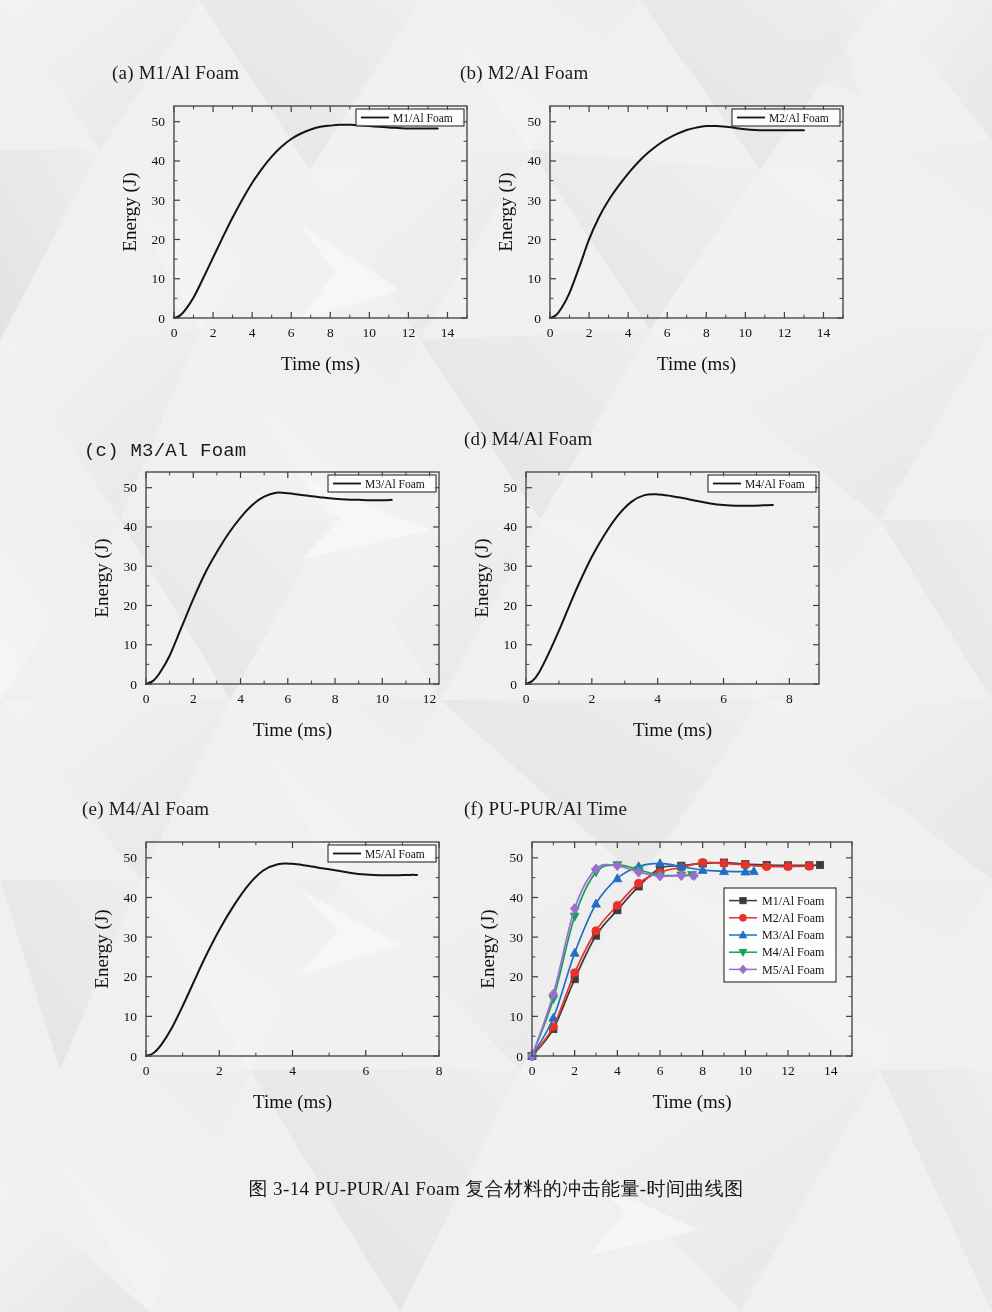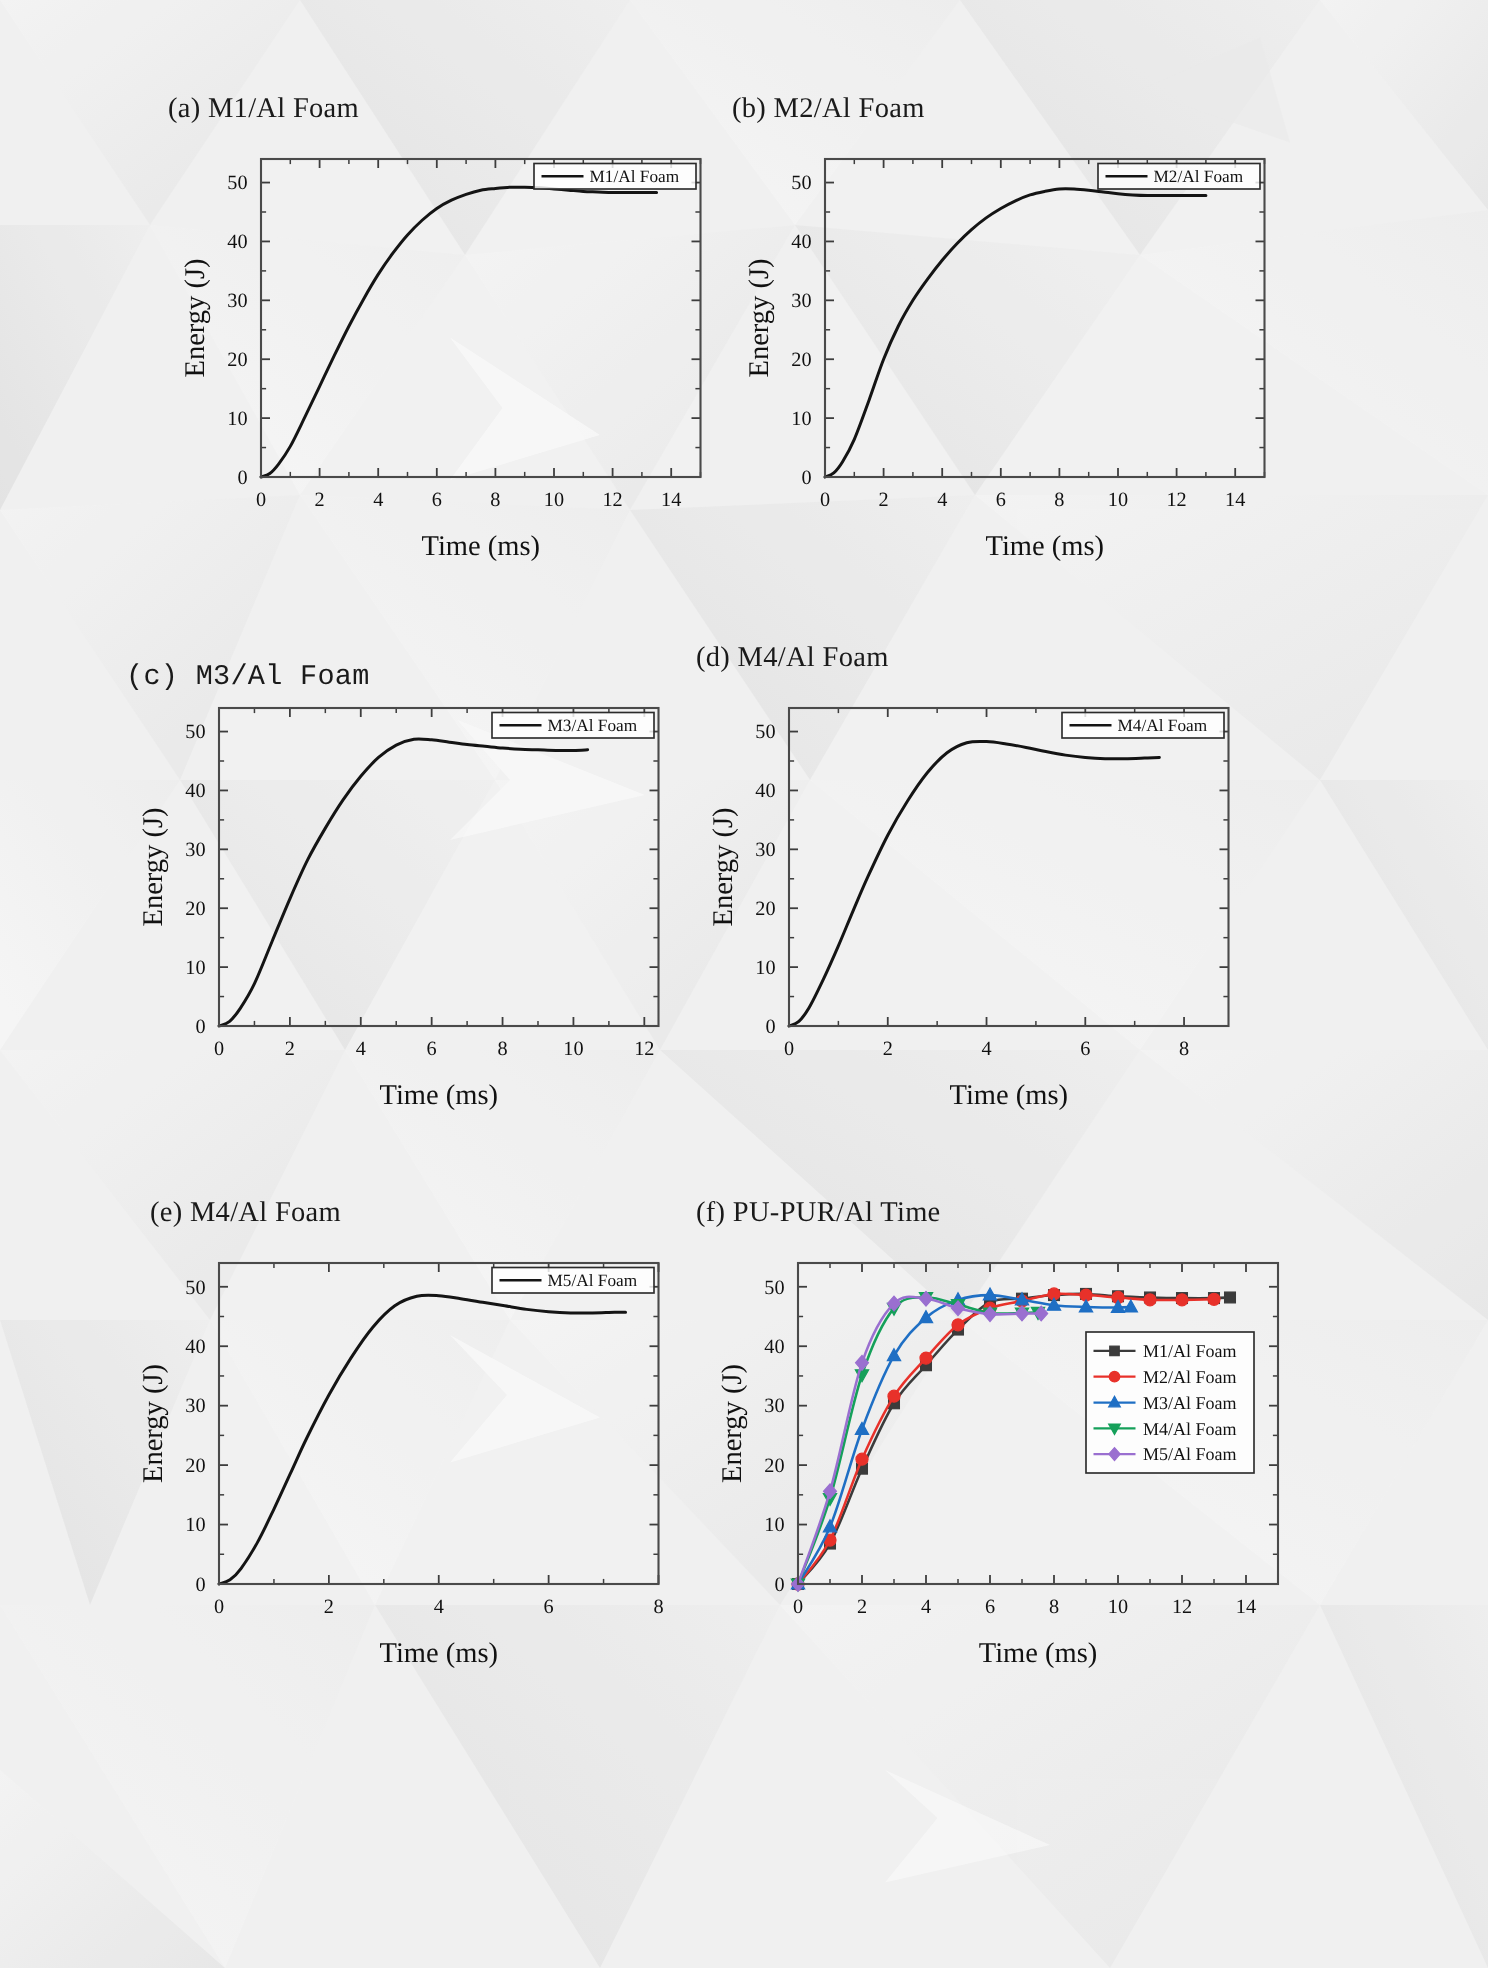--- a/index.html
+++ b/index.html
@@ -199,21 +199,21 @@
         </g>
         <rect x="62" y="10" width="293" height="212" class="frame"></rect>
         <g>
           <rect x="244" y="13" width="108" height="17" class="legendbox"></rect>
           <line x1="249" y1="21.5" x2="277" y2="21.5" stroke="#141414" stroke-width="1.8"></line>
           <text x="281" y="25.5" class="legend-lbl">M1/Al Foam</text>
         </g>
       </svg>
   </div>
 
-  <div class="panel" style="left:488px;top:62px;">
+  <div class="panel" style="left:460px;top:62px;">
     <div class="panel-title">
       <span>(b)</span>
       <span>M2/Al Foam</span>
     </div>
   </div>
   <div class="plotwrap" style="left:488px;top:96px;">
     <svg id="svg-b" width="365" height="300">
         <rect x="62" y="10" width="293" height="212" class="plotbg"></rect>
         <g>
           <line x1="62" y1="222" x2="62" y2="216" class="tickline"></line>
@@ -466,21 +466,21 @@
         </g>
         <rect x="62" y="10" width="293" height="212" class="frame"></rect>
         <g>
           <rect x="244" y="13" width="108" height="17" class="legendbox"></rect>
           <line x1="249" y1="21.5" x2="277" y2="21.5" stroke="#141414" stroke-width="1.8"></line>
           <text x="281" y="25.5" class="legend-lbl">M4/Al Foam</text>
         </g>
       </svg>
   </div>
 
-  <div class="panel" style="left:100px;top:798px;">
+  <div class="panel" style="left:82px;top:798px;">
     <div class="panel-title">
       <span>(e)</span>
       <span>M4/Al Foam</span>
     </div>
   </div>
   <div class="plotwrap" style="left:84px;top:832px;">
     <svg id="svg-e" width="365" height="302">
         <rect x="62" y="10" width="293" height="214" class="plotbg"></rect>
         <g>
           <line x1="62" y1="224" x2="62" y2="218" class="tickline"></line>
@@ -737,14 +737,15 @@
           </g>
           <g>
             <line x1="265" y1="137.39999999999998" x2="293" y2="137.39999999999998" stroke="#9a6fd0" stroke-width="1.5"></line>
             <polygon points="279,133.07999999999998 282.78,137.39999999999998 279,141.71999999999997 275.22,137.39999999999998" fill="#9a6fd0" stroke="#9a6fd0" stroke-width="0.8"></polygon>
             <text x="298" y="141.59999999999997" class="legend-lbl-f">M5/Al Foam</text>
           </g>
         </g>
       </svg>
   </div>
 
+  <div class="caption">图 3-14 PU-PUR/Al Foam 复合材料的冲击能量-时间曲线图</div>
 
 </div>
 
 </body></html>

